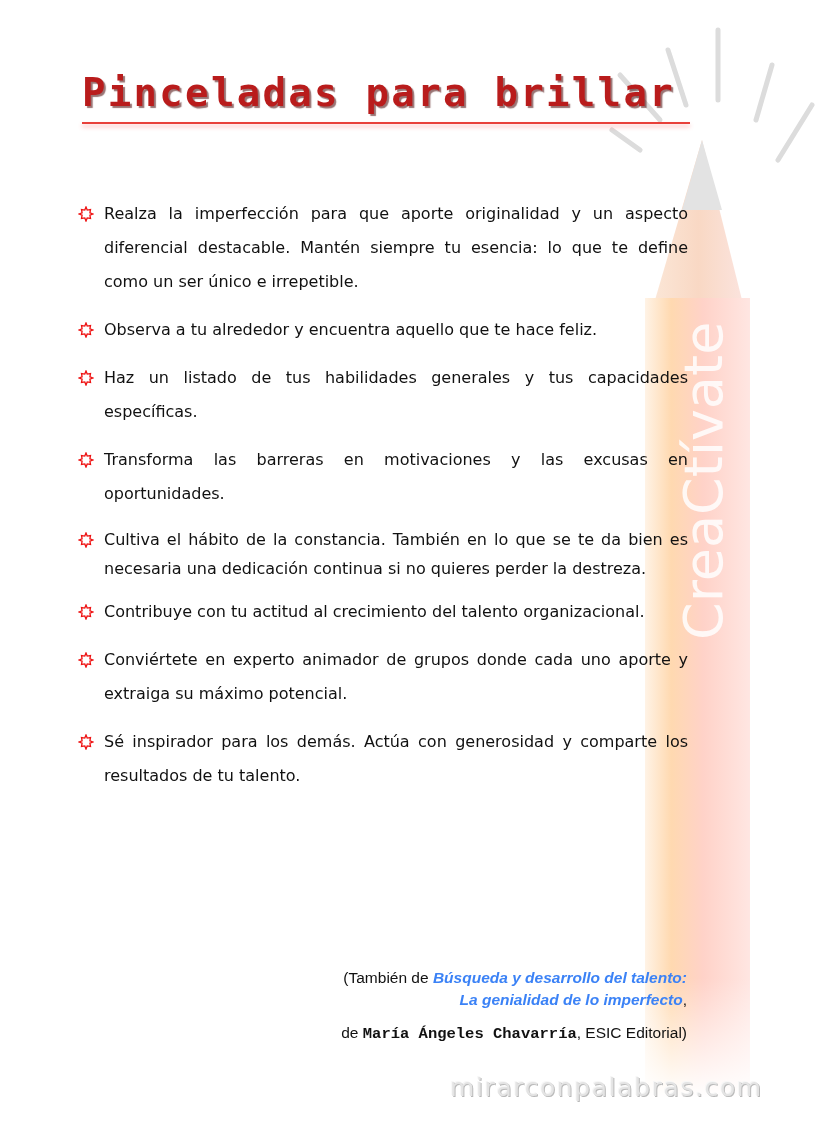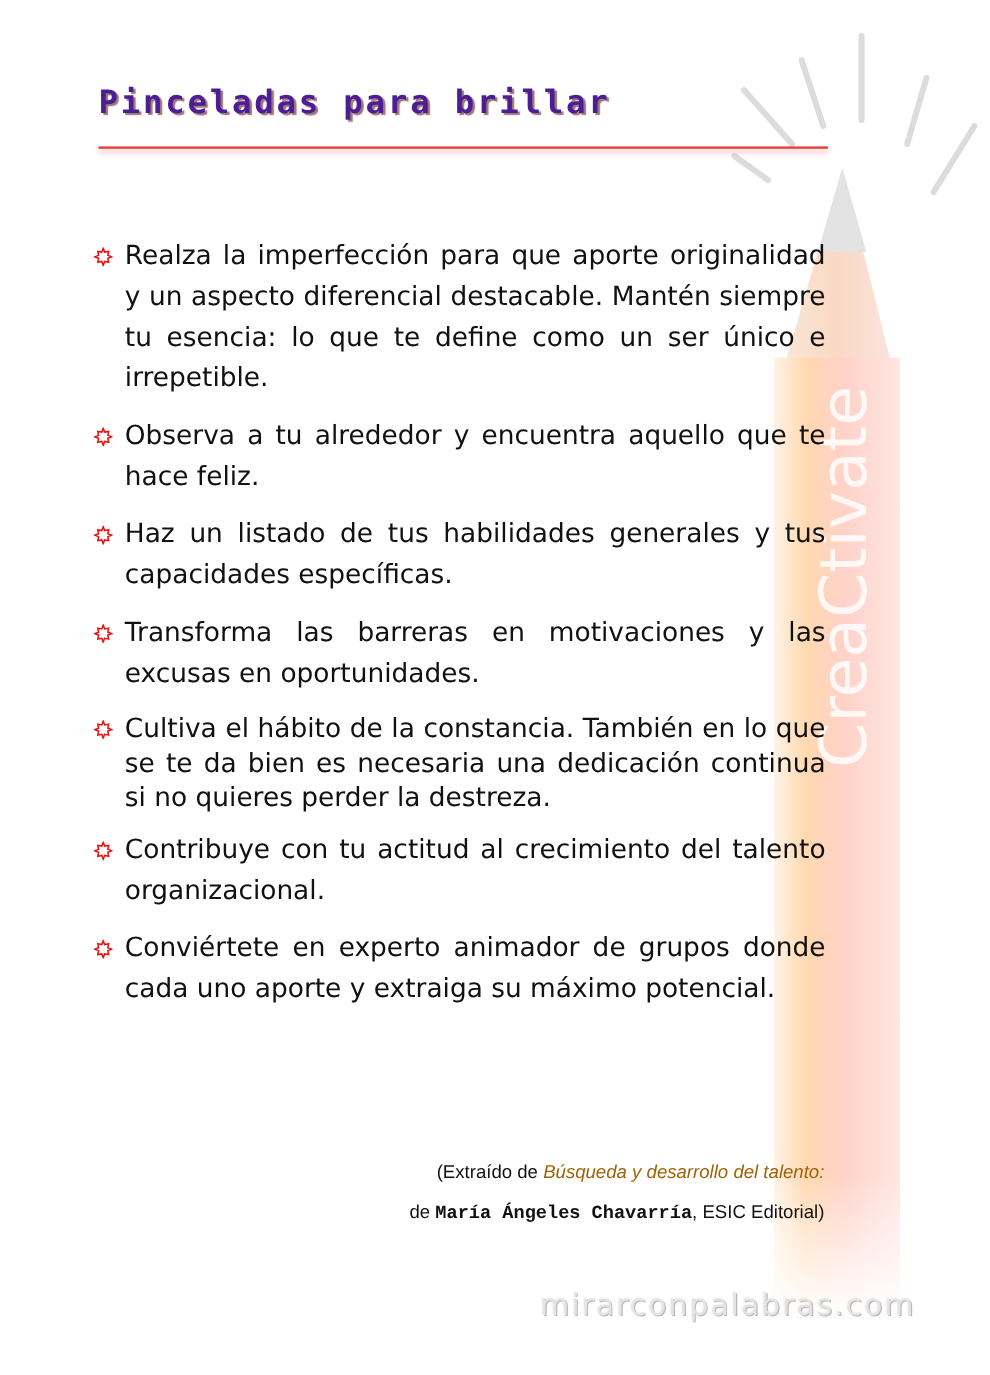--- a/index.html
+++ b/index.html
@@ -3,35 +3,35 @@
 <meta charset="utf-8">
 <style>
   html, body { margin: 0; padding: 0; }
   body {
     width: 825px; height: 1146px; background: #ffffff; position: relative; overflow: hidden;
     font-family: "DejaVu Sans", sans-serif; color: #111;
   }
   .pencil-bg { position: absolute; left: 0; top: 0; width: 825px; height: 1146px; pointer-events: none; }
   .title {
     position: absolute; left: 82px; top: 70px; margin: 0;
-    font-family: "DejaVu Sans Mono", monospace; font-weight: bold; font-size: 27px;
-    letter-spacing: 2.3px; color: #4c1d95;
+    font-family: "DejaVu Sans Mono", monospace; font-weight: bold; font-size: 39px;
+    letter-spacing: 2.3px; color: #b91c1c;
     text-shadow: 2px 2px 1px rgba(70,0,0,0.55);
   }
   .title-rule {
     position: absolute; left: 82px; top: 122px; width: 608px; height: 2px; background: #e8403a;
     box-shadow: 0 3px 4px rgba(255,90,90,0.45);
   }
   .bullets { position: absolute; left: 78px; top: 197px; width: 610px; margin: 0; padding: 0; list-style: none; }
-  .bullet { position: relative; padding-left: 26px; font-size: 22px; line-height: 34px; text-align: justify; }
+  .bullet { position: relative; padding-left: 26px; font-size: 16px; line-height: 34px; text-align: justify; }
   .bullet.tight { line-height: 29px; }
   .bullet .icon { position: absolute; left: 0; top: 9px; width: 16px; height: 16px; }
   .bullet .txt { display: block; }
   .citation { position: absolute; right: 138px; top: 967px; text-align: right; font-family: "Liberation Sans", sans-serif; font-size: 15.5px; line-height: 22px; color: #111; }
-  .citation .red { color: #a16207; font-weight: normal; font-style: italic; }
+  .citation .red { color: #3b82f6; font-weight: bold; font-style: italic; }
   .citation .bold { font-weight: bold; font-family: Liberation Mono, monospace; }
   .citation .l3 { margin-top: 11px; }
   .watermark {
     position: absolute; left: 450px; top: 1073px; font-family: "DejaVu Sans", sans-serif; font-size: 25px;
     letter-spacing: 1.6px; color: #e4e4e4; text-shadow: 1px 1px 0 #b9b9b9, -1px -1px 0 #f7f7f7;
   }
 </style>
 </head>
 <body>
 
@@ -108,20 +108,27 @@
         <polygon points="8,1 9.2,4.1 12.5,3.5 11.9,6.8 15,8 11.9,9.2 12.5,12.5 9.2,11.9 8,15 6.8,11.9 3.5,12.5 4.1,9.2 1,8 4.1,6.8 3.5,3.5 6.8,4.1" fill="none" stroke="#ee1111" stroke-width="1.3"></polygon>
       </svg>
     <span class="txt">Contribuye con tu actitud al crecimiento del talento organizacional.</span>
   </li>
   <li class="bullet" style="margin-bottom:14px">
     <svg class="icon" viewBox="0 0 16 16">
         <polygon points="8,1 9.2,4.1 12.5,3.5 11.9,6.8 15,8 11.9,9.2 12.5,12.5 9.2,11.9 8,15 6.8,11.9 3.5,12.5 4.1,9.2 1,8 4.1,6.8 3.5,3.5 6.8,4.1" fill="none" stroke="#ee1111" stroke-width="1.3"></polygon>
       </svg>
     <span class="txt">Conviértete en experto animador de grupos donde cada uno aporte y extraiga su máximo potencial.</span>
   </li>
+  <li class="bullet">
+    <svg class="icon" viewBox="0 0 16 16">
+        <polygon points="8,1 9.2,4.1 12.5,3.5 11.9,6.8 15,8 11.9,9.2 12.5,12.5 9.2,11.9 8,15 6.8,11.9 3.5,12.5 4.1,9.2 1,8 4.1,6.8 3.5,3.5 6.8,4.1" fill="none" stroke="#ee1111" stroke-width="1.3"></polygon>
+      </svg>
+    <span class="txt">Sé inspirador para los demás. Actúa con generosidad y comparte los resultados de tu talento.</span>
+  </li>
 </ul>
 
 <div class="citation">
-  <div><span>(Extraído de </span><span class="red">Búsqueda y desarrollo del talento:</span></div>
+  <div><span>(También de </span><span class="red">Búsqueda y desarrollo del talento:</span></div>
+  <div><span class="red">La genialidad de lo imperfecto</span><span>,</span></div>
   <div class="l3"><span>de </span><span class="bold">María Ángeles Chavarría</span><span>, ESIC Editorial)</span></div>
 </div>
 
 <div class="watermark">mirarconpalabras.com</div>
 
 </body></html>

